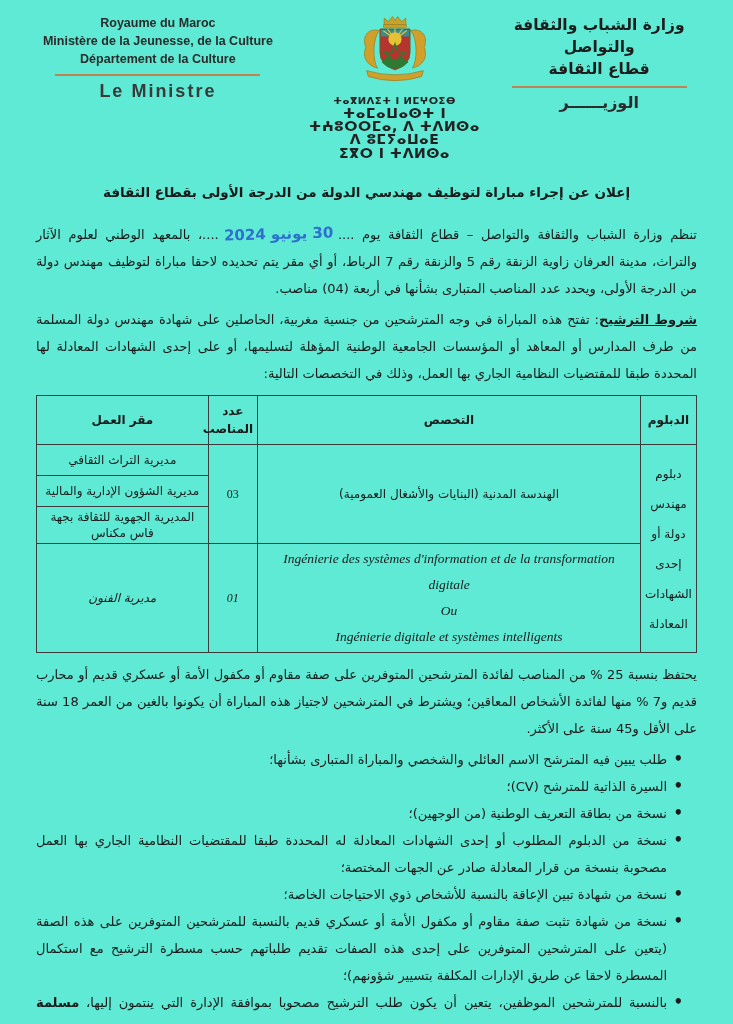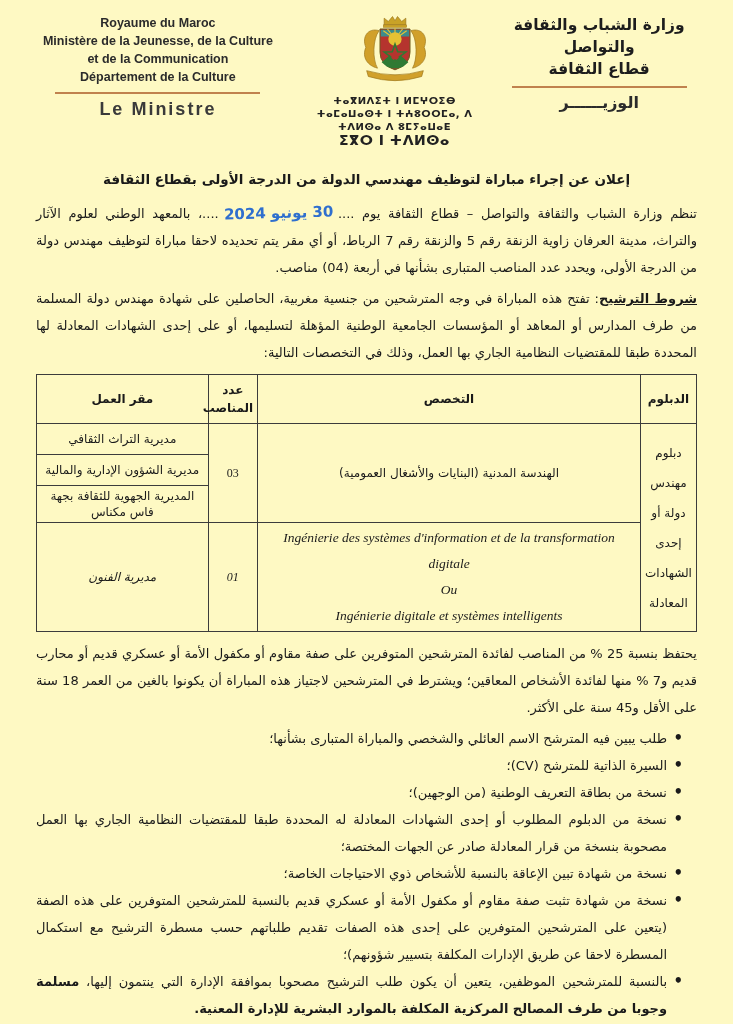--- a/index.html
+++ b/index.html
@@ -1,39 +1,39 @@
 <!DOCTYPE html>
 <html lang="ar"><head>
 <meta charset="utf-8">
 <style>
   html,body{margin:0;padding:0;background:#e9e9e9;}
   .page{
-    position:relative;width:733px;height:1024px;margin:0 auto;background:#fef9c3;
+    position:relative;width:733px;height:1024px;margin:0 auto;background:#5eead4;
     font-family:"DejaVu Sans",sans-serif;color:var(--ink,#1a1a1a);overflow:hidden;
     box-shadow:0 0 4px rgba(0,0,0,.25);
   }
   
   .letterhead{display:flex;justify-content:space-between;align-items:flex-start;padding:14px 18px 0 10px;}
   .hdr-left{width:300px;text-align:center;font-family:"Liberation Sans",sans-serif;}
   .fr-line{font-size:12.5px;font-weight:bold;color:#2b2b2b;line-height:18px;}
   .hdr-rule{height:2px;background:var(--divider,#c0824e);border:0;margin:6px auto 5px;}
   .rule-fr{width:205px;}
   .rule-ar{width:175px;}
   .fr-minister{font-size:18px;font-weight:bold;color:#3a3a3a;letter-spacing:2px;}
   .hdr-center{width:180px;text-align:center;}
   .emblem{display:block;margin:0 auto;}
   .tifinagh{color:#222;font-weight:bold;letter-spacing:.5px;}
   .t1{font-size:10px;line-height:13px;}
-  .t2{font-size:10px;line-height:13px;}
+  .t2{font-size:14px;line-height:13px;}
   .t3{font-size:14px;line-height:15px;}
   .hdr-right{width:235px;text-align:center;}
   .ar-line{font-size:15.5px;font-weight:bold;color:#1d1d1d;line-height:22px;font-family:"DejaVu Sans",sans-serif;}
   .ar-minister{font-size:16px;font-weight:bold;color:#2b2b2b;letter-spacing:4px;}
   
-  .doc-title{font-size:13.5px;font-weight:bold;text-align:center;margin:20px 36px 10px;line-height:22px;}
+  .doc-title{font-size:13.5px;font-weight:bold;text-align:center;margin:20px 36px 18px;line-height:22px;}
   .para{font-size:13px;line-height:27px;text-align:justify;margin:4px 36px;}
   .lbl{font-weight:bold;text-decoration:underline;}
   .hand-date{
     color:var(--dateblue,#2f6fce);font-weight:bold;font-size:15px;margin:0 5px;
     display:inline-block;transform:rotate(-1.5deg);letter-spacing:1px;
   }
   .bold{font-weight:bold;}
   
   .spec-table{border-collapse:collapse;margin:8px 36px;width:661px;table-layout:fixed;}
   .spec-table th,.spec-table td{border:1px solid #3c3c3c;padding:2px 4px;font-size:12px;text-align:center;vertical-align:middle;}
@@ -55,21 +55,20 @@
 </head>
 <body>
 
 <div class="page" style="--divider: #c0824e; --dateblue: #2f6fce; --ink: #1a1a1a;">
 
   <header class="letterhead">
 
     <div class="hdr-left">
       <div class="fr-line">Royaume du Maroc</div>
       <div class="fr-line">Ministère de la Jeunesse, de la Culture</div>
-      <div class="fr-line">et de la Communication</div>
       <div class="fr-line">Département de la Culture</div>
       <div class="hdr-rule rule-fr"></div>
       <div class="fr-minister">Le Ministre</div>
     </div>
 
     <div class="hdr-center">
       <svg class="emblem" width="84" height="80" viewBox="0 0 100 96">
 
         <path d="M37,13 L37,5 L42,9 L47,3 L50,8 L53,3 L58,9 L63,5 L63,13 Z" fill="#c9a227" stroke="#9a7418" stroke-width="0.8"></path>
         <rect x="36" y="13" width="28" height="3" fill="#c9a227" stroke="#9a7418" stroke-width="0.6"></rect>

